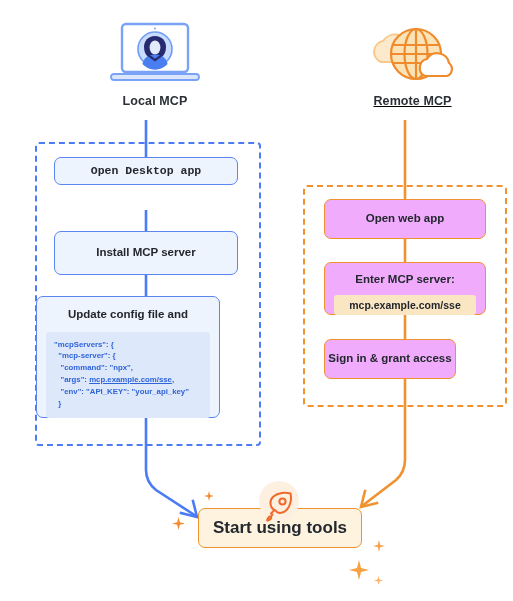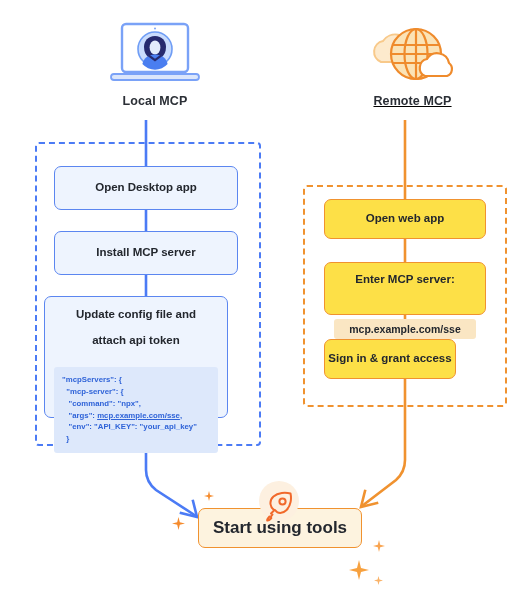--- a/index.html
+++ b/index.html
@@ -79,36 +79,36 @@
     justify-content: center;
     text-align: center;
     z-index: 3;
   }
   .node-blue {
     background: #eef4fe;
     border: 1.4px solid #5b86f0;
     border-radius: 7px;
   }
   .node-orange {
-    background: #fde047;
+    background: #f0abfc;
     border: 1.6px solid #f0922f;
     border-radius: 7px;
   }
   .node .title {
     font-size: 11.5px;
     font-weight: bold;
     color: #23272e;
     line-height: 1.35;
   }
 
   
-  #n-open-desktop { left: 54px; top: 166px; width: 184px; height: 44px; }
+  #n-open-desktop { left: 54px; top: 157px; width: 184px; height: 28px; font-family: Liberation Mono, monospace; }
   #n-install      { left: 54px; top: 231px; width: 184px; height: 44px; text-align: right; }
-  #n-update       { left: 44px; top: 296px; width: 184px; height: 122px;
-                    justify-content: flex-start; padding-top: 10px; gap: 10px; }
+  #n-update       { left: 36px; top: 296px; width: 184px; height: 122px;
+                    justify-content: flex-start; padding-top: 10px; }
 
   
   .code-block {
     margin-top: 9px;
     width: 164px;
     background: #dde8fb;
     border-radius: 3px;
     padding: 7px 6px 8px 8px;
     box-sizing: border-box;
     text-align: left;
@@ -117,21 +117,21 @@
     font-weight: bold;
     line-height: 1.52;
     color: #2f63d8;
     white-space: pre;
   }
   .code-block .lnk { text-decoration: underline; }
 
   
   #n-open-web   { left: 324px; top: 199px; width: 162px; height: 40px; }
   #n-enter-mcp  { left: 324px; top: 262px; width: 162px; height: 53px;
-                  justify-content: flex-start; padding-top: 9px; gap: 24px; }
+                  justify-content: flex-start; padding-top: 9px; }
   #n-signin     { left: 324px; top: 339px; width: 132px; height: 40px; }
 
   .url-chip {
     margin-top: 7px;
     width: 142px;
     background: #fae6c3;
     border-radius: 3px;
     padding: 4px 0;
     font-size: 10.5px;
     font-weight: bold;
@@ -245,21 +245,20 @@
   <div class="node node-blue" id="n-open-desktop">
     <div class="title">Open Desktop app</div>
   </div>
 
   <div class="node node-blue" id="n-install">
     <div class="title">Install MCP server</div>
   </div>
 
   <div class="node node-blue" id="n-update">
     <div class="title">Update config file and</div>
-    <div class="title">attach api token</div>
     <div class="code-block"><span>"mcpServers": {</span>
 <span>  "mcp-server": {</span>
 <span>   "command": "npx",</span>
 <span>   "args": </span><span class="lnk">mcp.example.com/sse</span><span>,</span>
 <span>   "env": "API_KEY": "your_api_key"</span>
 <span>  }</span></div>
   </div>
 
   <div class="node node-orange" id="n-open-web">
     <div class="title">Open web app</div>

